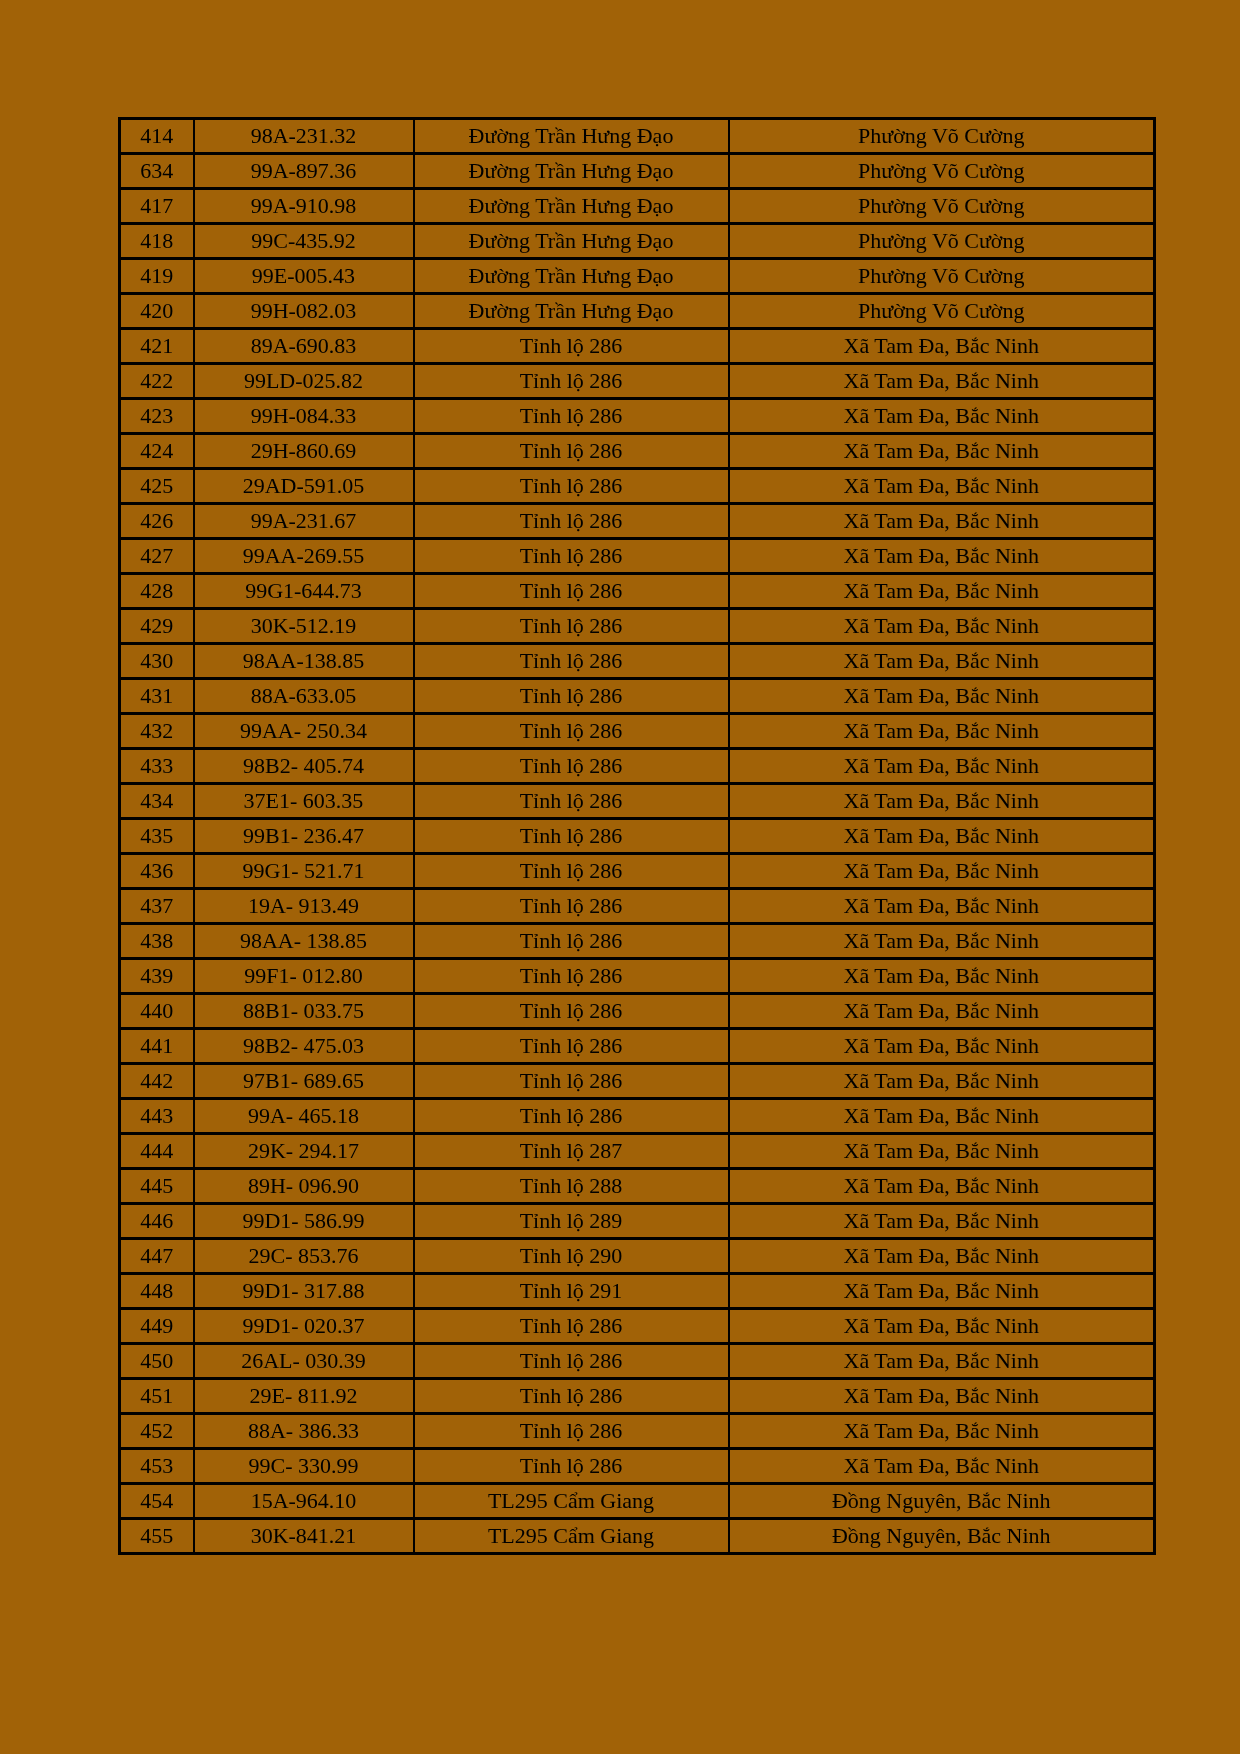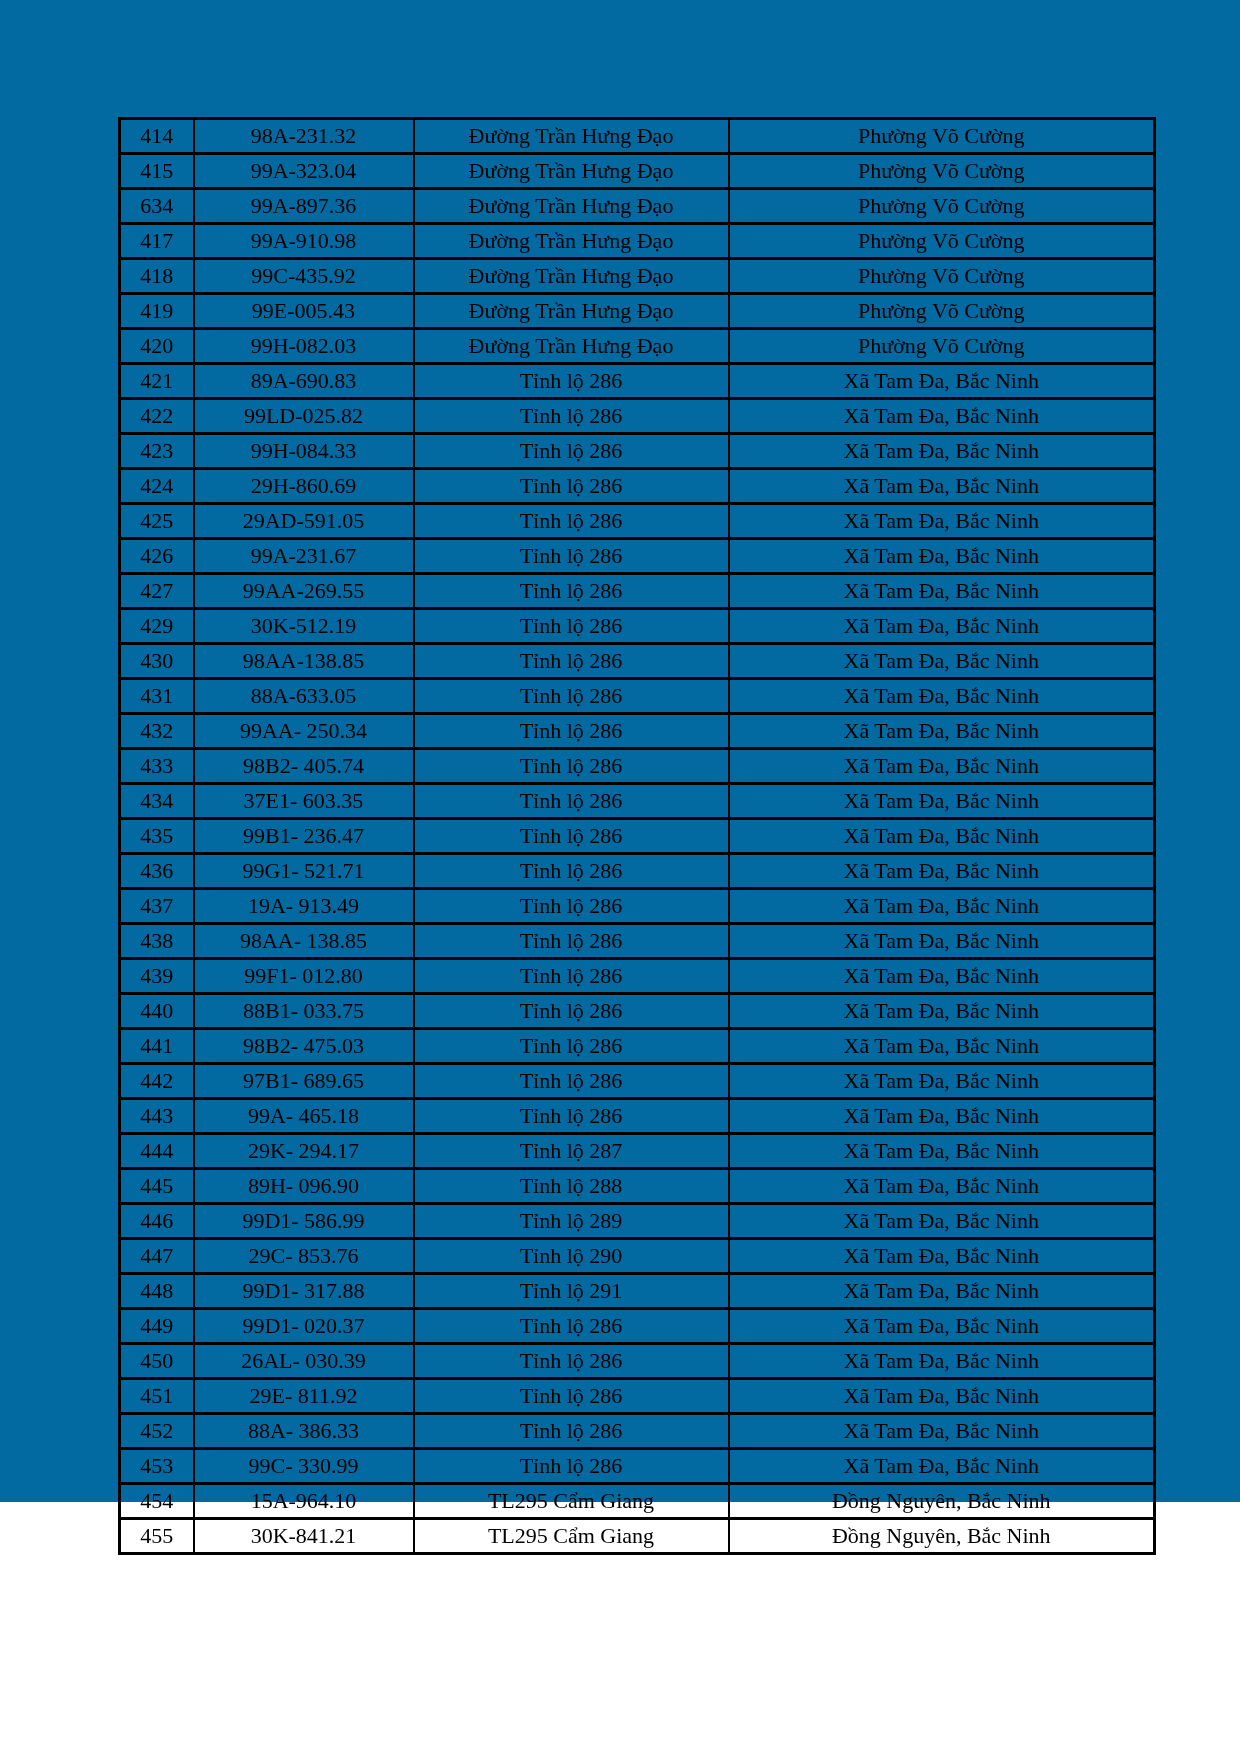--- a/index.html
+++ b/index.html
@@ -12,22 +12,22 @@
     background: #ffffff;
     position: relative;
     font-family: "Liberation Serif", "DejaVu Serif", serif;
     color: #000000;
   }
   .doc-page {
     position: absolute;
     left: 0;
     top: 0;
     width: 1240px;
-    height: 1502px;
-    background: #0369a1;
+    height: 1754px;
+    background: #a16207;
   }
   table.vehicle-table {
     position: absolute;
     left: 118px;
     top: 117px;
     width: 1035px;
     border-collapse: collapse;
     table-layout: fixed;
   }
   table.vehicle-table td {
@@ -64,26 +64,20 @@
       <col class="col-loc">
     </colgroup>
     <tbody>
         <tr>
     <td>414</td>
     <td>98A-231.32</td>
     <td>Đường Trần Hưng Đạo</td>
     <td>Phường Võ Cường</td>
   </tr>
         <tr>
-    <td>415</td>
-    <td>99A-323.04</td>
-    <td>Đường Trần Hưng Đạo</td>
-    <td>Phường Võ Cường</td>
-  </tr>
-        <tr>
     <td>634</td>
     <td>99A-897.36</td>
     <td>Đường Trần Hưng Đạo</td>
     <td>Phường Võ Cường</td>
   </tr>
         <tr>
     <td>417</td>
     <td>99A-910.98</td>
     <td>Đường Trần Hưng Đạo</td>
     <td>Phường Võ Cường</td>
@@ -138,20 +132,26 @@
   </tr>
         <tr>
     <td>426</td>
     <td>99A-231.67</td>
     <td>Tỉnh lộ 286</td>
     <td>Xã Tam Đa, Bắc Ninh</td>
   </tr>
         <tr>
     <td>427</td>
     <td>99AA-269.55</td>
+    <td>Tỉnh lộ 286</td>
+    <td>Xã Tam Đa, Bắc Ninh</td>
+  </tr>
+        <tr>
+    <td>428</td>
+    <td>99G1-644.73</td>
     <td>Tỉnh lộ 286</td>
     <td>Xã Tam Đa, Bắc Ninh</td>
   </tr>
         <tr>
     <td>429</td>
     <td>30K-512.19</td>
     <td>Tỉnh lộ 286</td>
     <td>Xã Tam Đa, Bắc Ninh</td>
   </tr>
         <tr>

